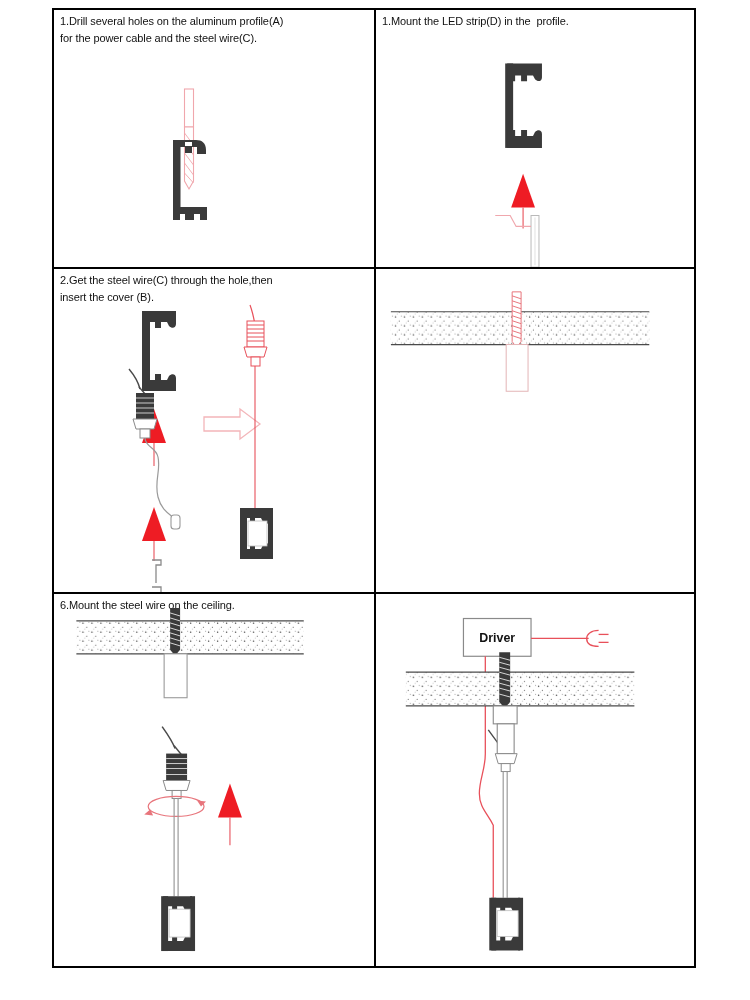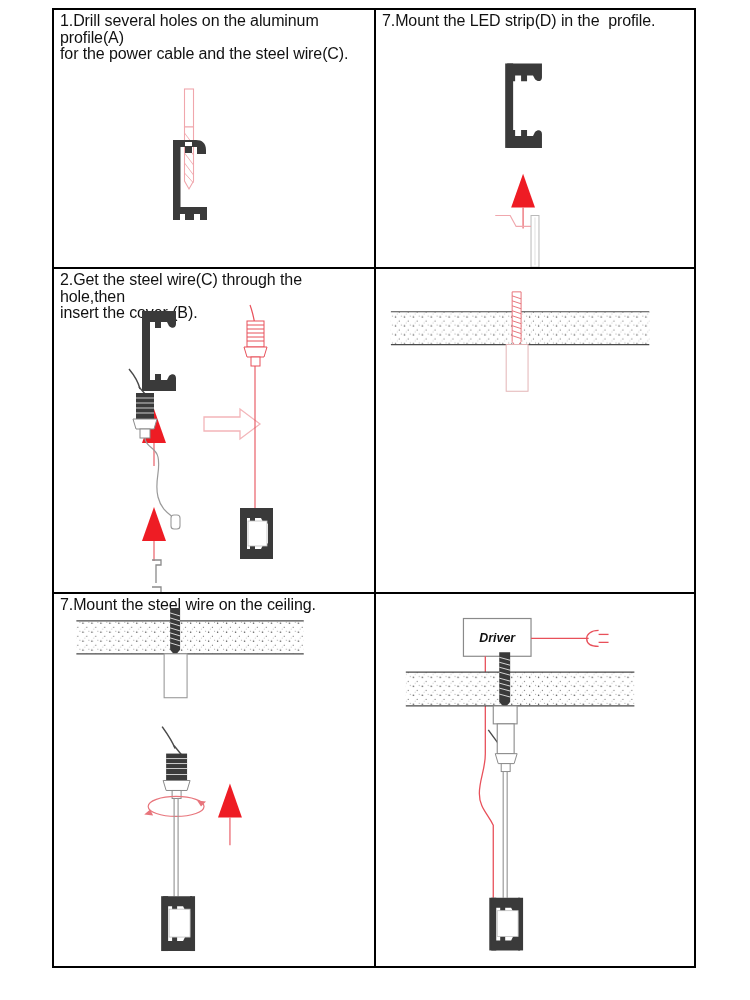--- a/index.html
+++ b/index.html
@@ -36,29 +36,29 @@
     box-sizing: border-box;
     overflow: hidden;
   }
   .cell.bl { border-left: 2.5px solid #000; }
   .cell.bt { border-top: 2.5px solid #000; }
   .caption {
     position: absolute;
     left: 6px;
     top: 3px;
     right: 4px;
-    font-size: 16px;
+    font-size: 11px;
     line-height: 16.5px;
     color: #111;
     white-space: pre-wrap;
     letter-spacing: -0.1px;
   }
   .art {
     position: absolute;
-    left: 0; top: 0; right: 0; bottom: 0; font-style: italic;
+    left: 0; top: 0; right: 0; bottom: 0;
   }
   .art svg { display: block; width: 100%; height: 100%; }
 
   
   .bottom-artifact {
     position: absolute;
     left: 300px;
     top: 962px;
     width: 200px;
     height: 14px;
@@ -100,21 +100,21 @@
                      L140 203 L146 203 L146 209 L153 209 L153 196 Z"></path>
           </g>
           <g fill="#fff">
             <rect x="131" y="131" width="7" height="4"></rect>
           </g>
         </svg>
       </div>
     </div>
 
     <div class="cell bl">
-      <div class="caption">7.Mount the LED strip(D) in the  profile.</div>
+      <div class="caption">1.Mount the LED strip(D) in the  profile.</div>
       <div class="art">
         <svg viewBox="0 0 320 255" preserveAspectRatio="xMidYMid meet">
           <g fill="#3a3a3a">
             <path d="M130 52 L130 137 L138 137 L138 52 Z"></path>
             <path d="M130 52 L167 52 L167 66 C167 70 163 71 160 68 L158 64 L152 64
                      L152 70 L146 70 L146 64 L140 64 L140 70 L132 70 L132 52 Z"></path>
             <path d="M130 137 L167 137 L167 123 C167 119 163 118 160 121 L158 125 L152 125
                      L152 119 L146 119 L146 125 L140 125 L140 119 L132 119 L132 137 Z"></path>
           </g>
           <g>
@@ -239,21 +239,21 @@
             </g>
           </g>
           <g>
             <rect x="131" y="75" width="22" height="47" fill="#fff" stroke="#e3b4b6" stroke-width="1"></rect>
           </g>
         </svg>
       </div>
     </div>
 
     <div class="cell bt">
-      <div class="caption">7.Mount the steel wire on the ceiling.</div>
+      <div class="caption">6.Mount the steel wire on the ceiling.</div>
       <div class="art">
         <svg viewBox="0 0 320 373" preserveAspectRatio="xMidYMid meet">
           <defs>
             <pattern id="concreteP5" width="9" height="9" patternUnits="userSpaceOnUse">
               <rect width="9" height="9" fill="#ffffff"></rect>
               <circle cx="1.6" cy="2.2" r="0.75" fill="#4a4a4a"></circle>
               <circle cx="5.4" cy="6.3" r="0.6" fill="#6a6a6a"></circle>
               <circle cx="7.6" cy="1.3" r="0.5" fill="#8a8a8a"></circle>
               <circle cx="3.3" cy="8.1" r="0.45" fill="#777"></circle>
             </pattern>

